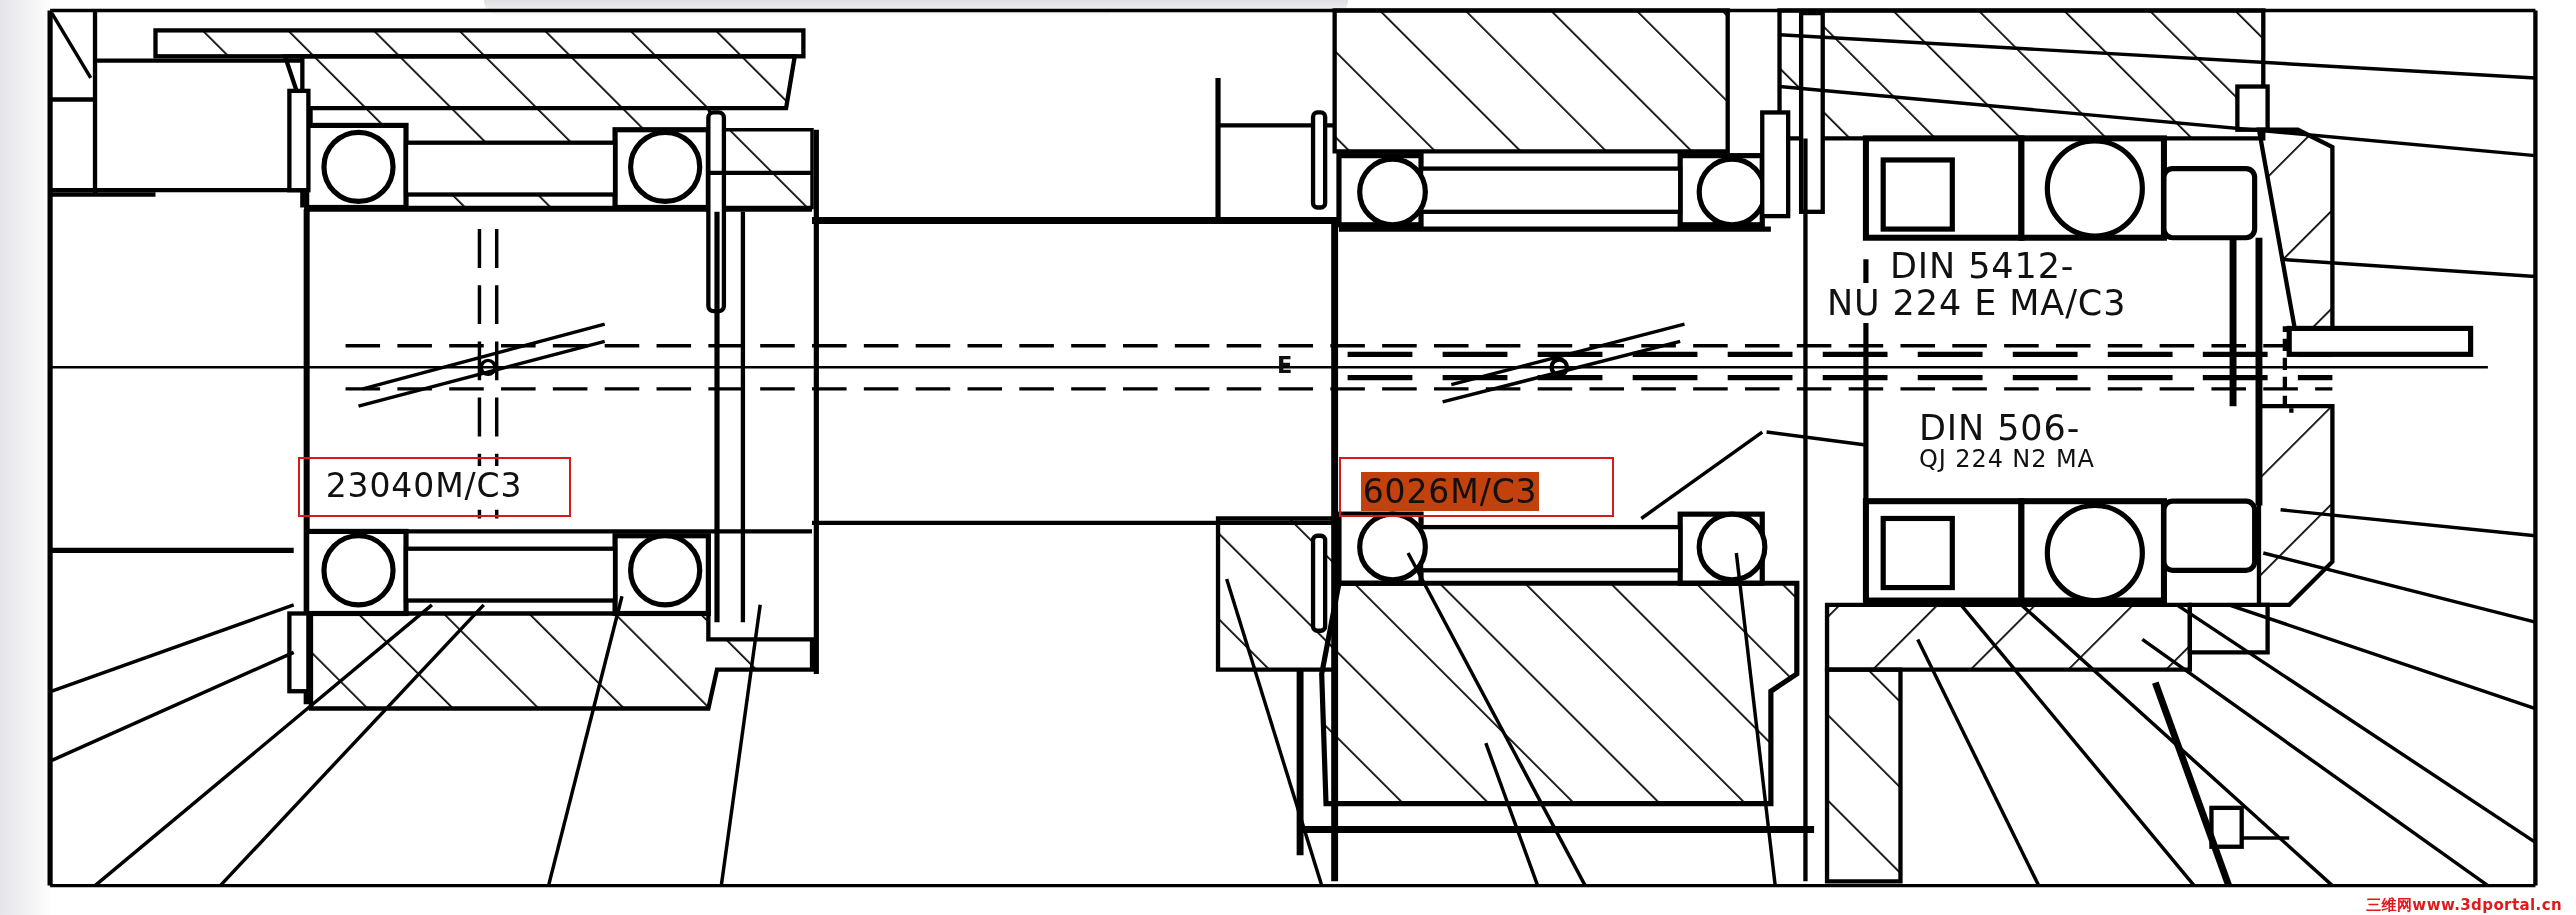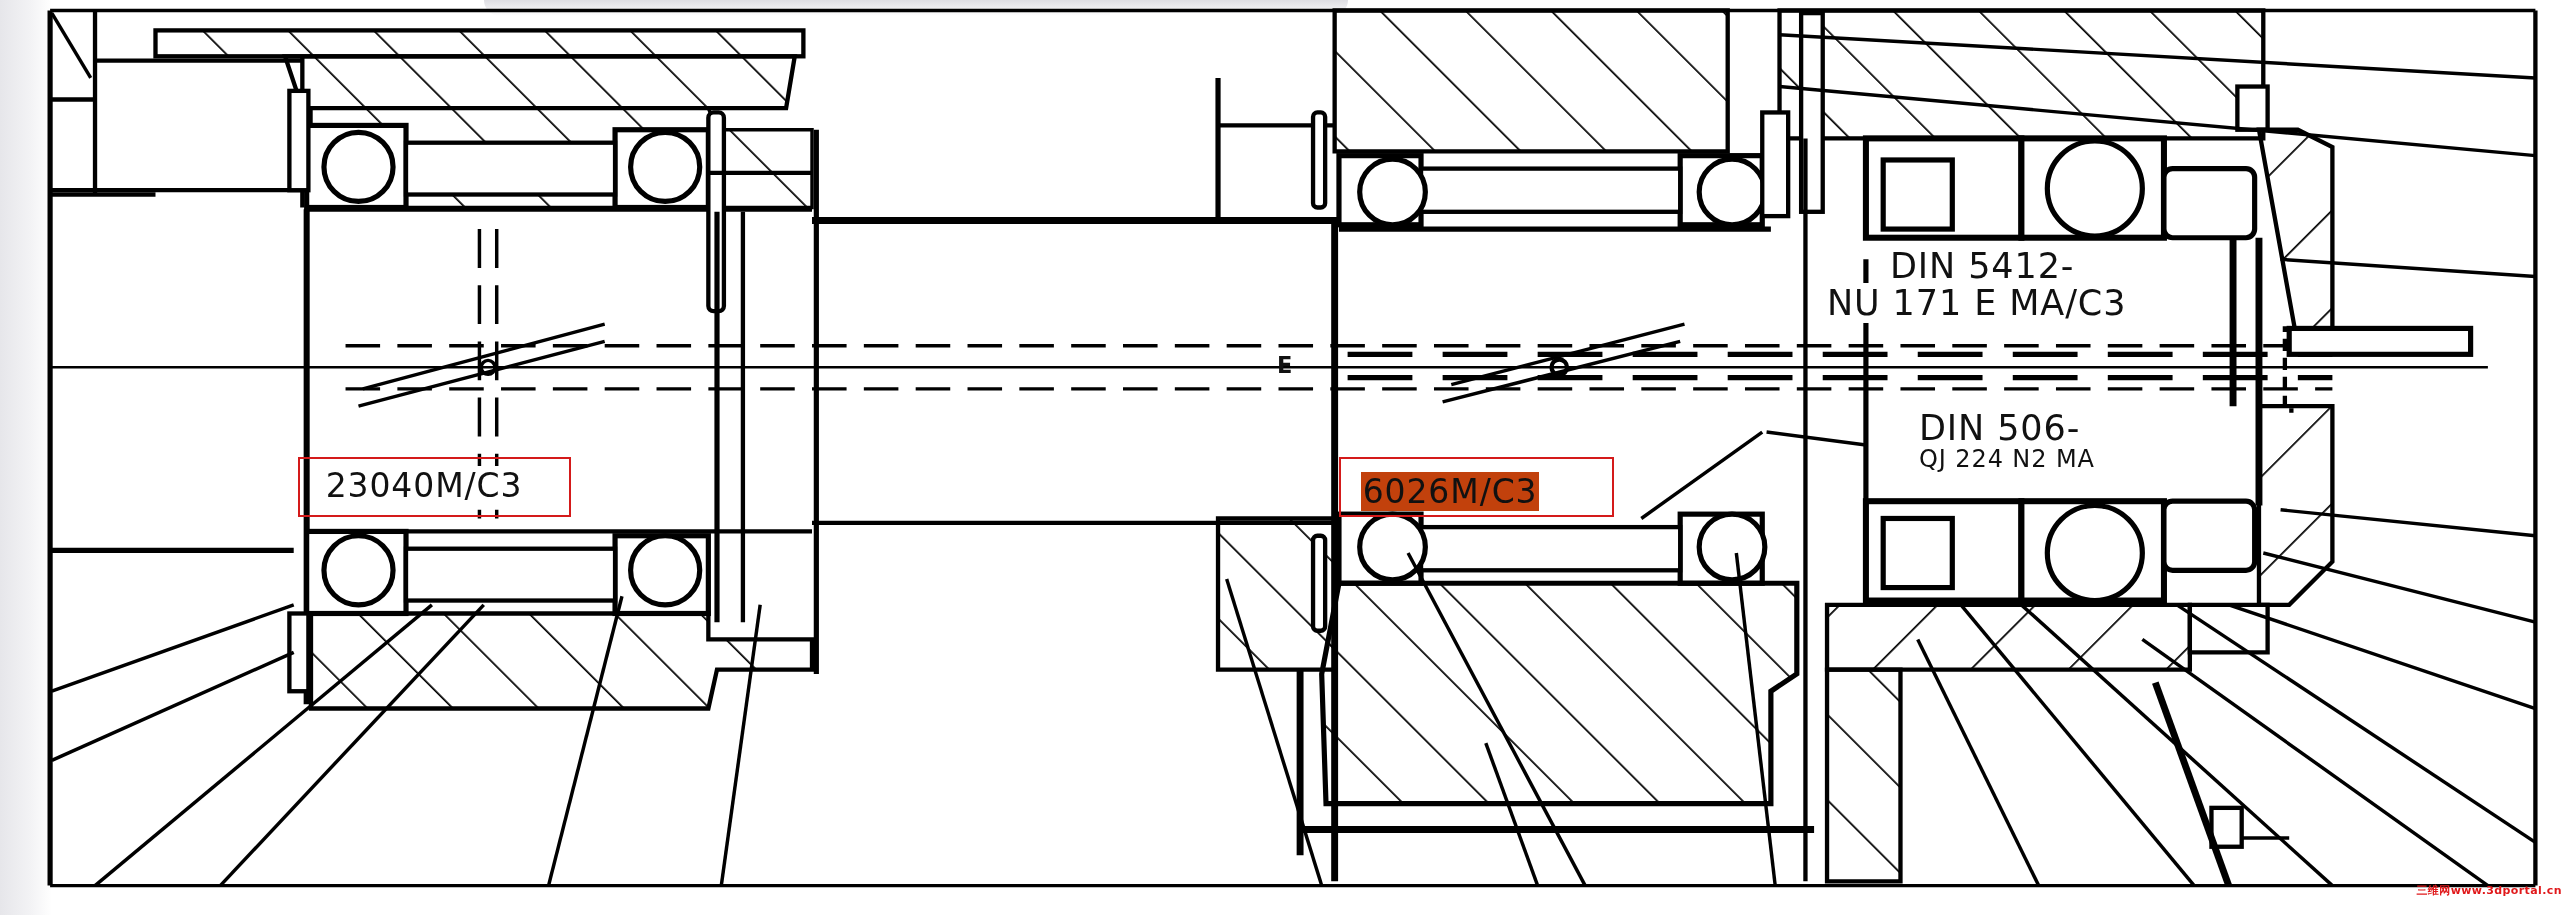--- a/index.html
+++ b/index.html
@@ -6,22 +6,22 @@
   body { width:2576px; height:916px; position:relative; overflow:hidden;
          font-family:"DejaVu Sans", sans-serif; }
   .bg-smudge { position:absolute; left:0; top:0; width:52px; height:916px;
                background:linear-gradient(90deg,#e6e6ea 0%,#f3f3f5 60%,#ffffff 100%); }
   .bg-top { position:absolute; left:484px; top:0; width:864px; height:15.5px;
             background:linear-gradient(180deg,#dddde2,#ffffff); border-radius:0 0 173px 173px; }
   svg.drawing { position:absolute; left:0; top:0; }
   .label { position:absolute; font-family:"DejaVu Sans", sans-serif; color:#111;
            white-space:pre; letter-spacing:0.9px; }
   .label-box { position:absolute; border:2.6px solid #d41a1a; box-sizing:border-box; }
-  .watermark { position:absolute; right:14px; bottom:18px; font-family:"DejaVu Sans", sans-serif;
-               font-weight:bold; font-size:11px; color:#e0191b; letter-spacing:0.4px; }
+  .watermark { position:absolute; right:14px; bottom:1px; font-family:"DejaVu Sans", sans-serif;
+               font-weight:bold; font-size:15px; color:#e0191b; letter-spacing:0.4px; }
 </style>
 </head>
 <body>
 
 <div class="bg-smudge"></div>
 <div class="bg-top"></div>
 
 <svg class="drawing" width="2576" height="916" viewBox="0 0 2982 1060" xmlns="http://www.w3.org/2000/svg">
   <defs>
     <pattern id="hatch" patternUnits="userSpaceOnUse" width="70" height="70" patternTransform="rotate(-45)">
@@ -193,20 +193,20 @@
   </g>
 </svg>
 
 <div class="label-box" style="left:298px; top:457px; width:273px; height:60px;"></div>
 <div class="label" style="left:324px; top:466px; font-size:33px; background:#fff; padding:0 1.7px;">23040M/C3</div>
 
 <div class="label-box" style="left:1339px; top:457px; width:275px; height:60px;"></div>
 <div class="label" style="left:1361px; top:472px; font-size:33px; background:#c2410c; padding:0 1.7px;">6026M/C3</div>
 
 <div class="label" style="left:1890px; top:246px; font-size:35px; background:#fff; padding-right:3.5px;">DIN 5412-</div>
-<div class="label" style="left:1827px; top:283px; font-size:35px; background:#fff; padding-right:3.5px;">NU 171 E MA/C3</div>
+<div class="label" style="left:1827px; top:283px; font-size:35px; background:#fff; padding-right:3.5px;">NU 224 E MA/C3</div>
 <div class="label" style="left:1919px; top:408px; font-size:35px; background:#fff; padding-right:3.5px;">DIN 506-</div>
 <div class="label" style="left:1919px; top:445px; font-size:24px; background:#fff; padding-right:3.5px;">QJ 224 N2 MA</div>
 
 <div class="label" style="left:1277px; top:352px; font-size:22.5px; font-weight:bold;">E</div>
 
 <div class="watermark">三维网www.3dportal.cn</div>
 
 
 </body></html>

